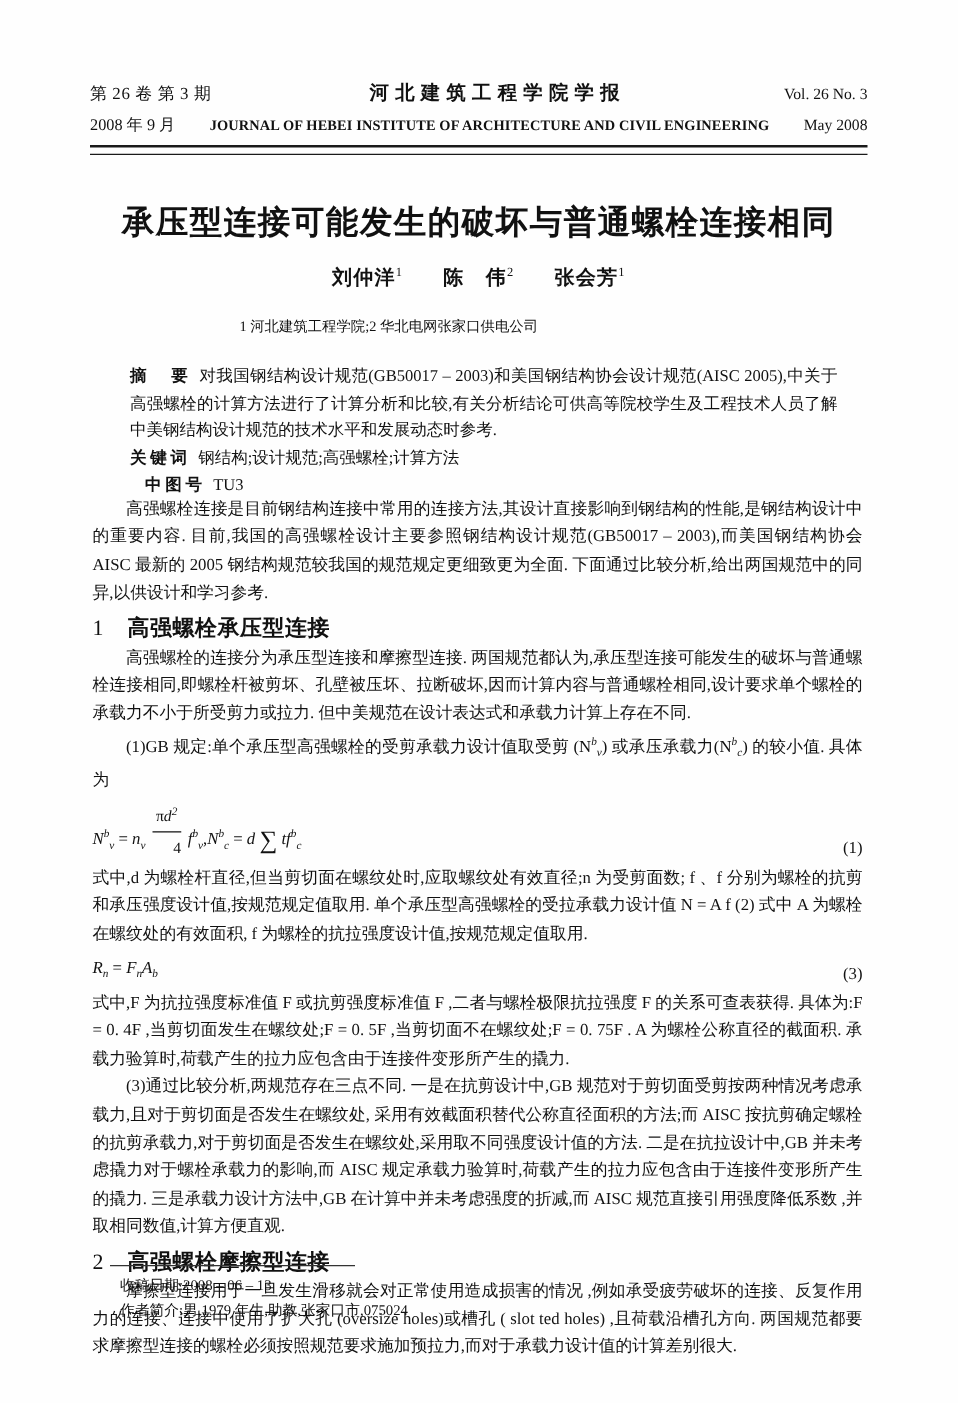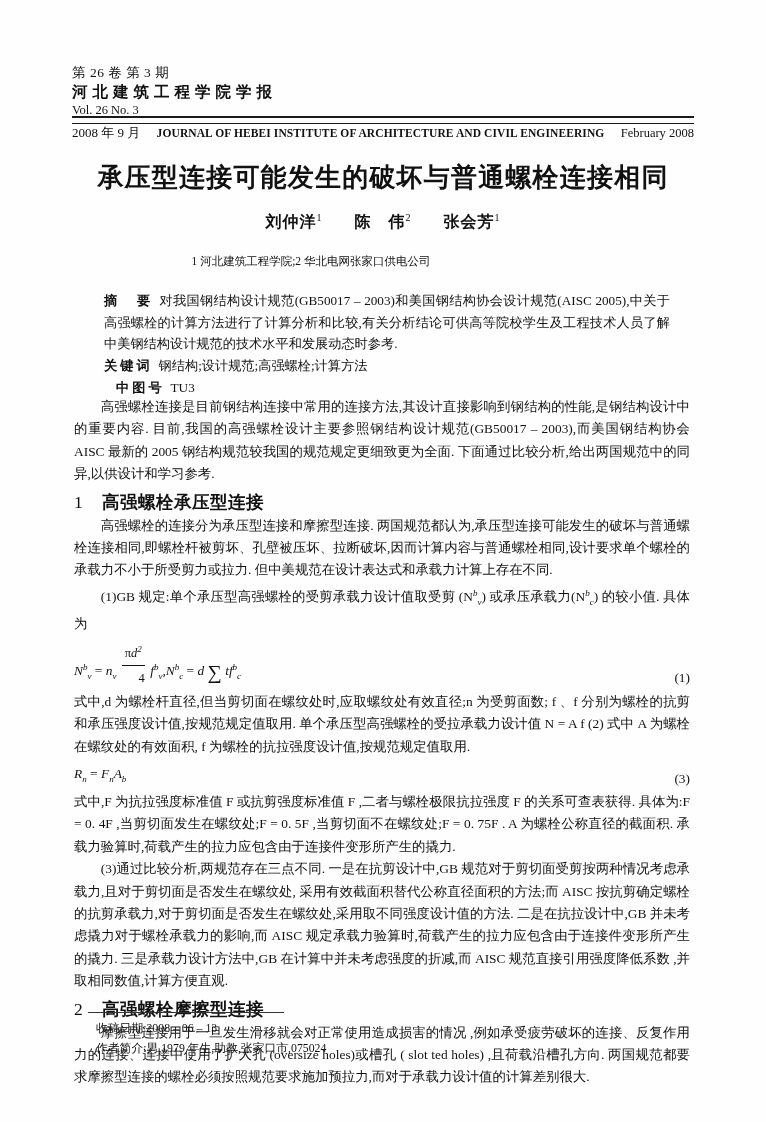--- a/index.html
+++ b/index.html
@@ -29,21 +29,21 @@
     left: 72px;
     top: 64px;
     width: 622px;
   }
   .jh-row {
     display: flex;
     align-items: baseline;
     justify-content: space-between;
     width: 100%;
   }
-  .jh-row-1 { margin-bottom: 6px; flex-direction: column; }
+  .jh-row-1 { margin-bottom: 6px; }
   .jh-left-cn {
     font-size: 13.5px;
     letter-spacing: 0.5px;
     white-space: nowrap;
   }
   .jh-center-cn {
     font-size: 15.5px;
     font-weight: bold;
     letter-spacing: 5px;
     white-space: nowrap;
@@ -233,21 +233,21 @@
 
   <div class="journal-header">
     <div class="jh-row jh-row-1">
       <span class="jh-left-cn">第 26 卷 第 3 期</span>
       <span class="jh-center-cn">河北建筑工程学院学报</span>
       <span class="jh-right-en">Vol. 26  No. 3</span>
     </div>
     <div class="jh-row jh-row-2">
       <span class="jh-left-date">2008 年 9 月</span>
       <span class="jh-center-en">JOURNAL OF HEBEI INSTITUTE OF ARCHITECTURE AND CIVIL ENGINEERING</span>
-      <span class="jh-right-date">February   2008</span>
+      <span class="jh-right-date">May   2008</span>
     </div>
   </div>
   <div class="header-rule"></div>
 
   <div class="title">承压型连接可能发生的破坏与普通螺栓连接相同</div>
 
   <div class="authors">
     <span><span>刘仲洋</span><sup>1</sup></span>
     <span class="sep"></span>
     <span><span>陈　伟</span><sup>2</sup></span>

